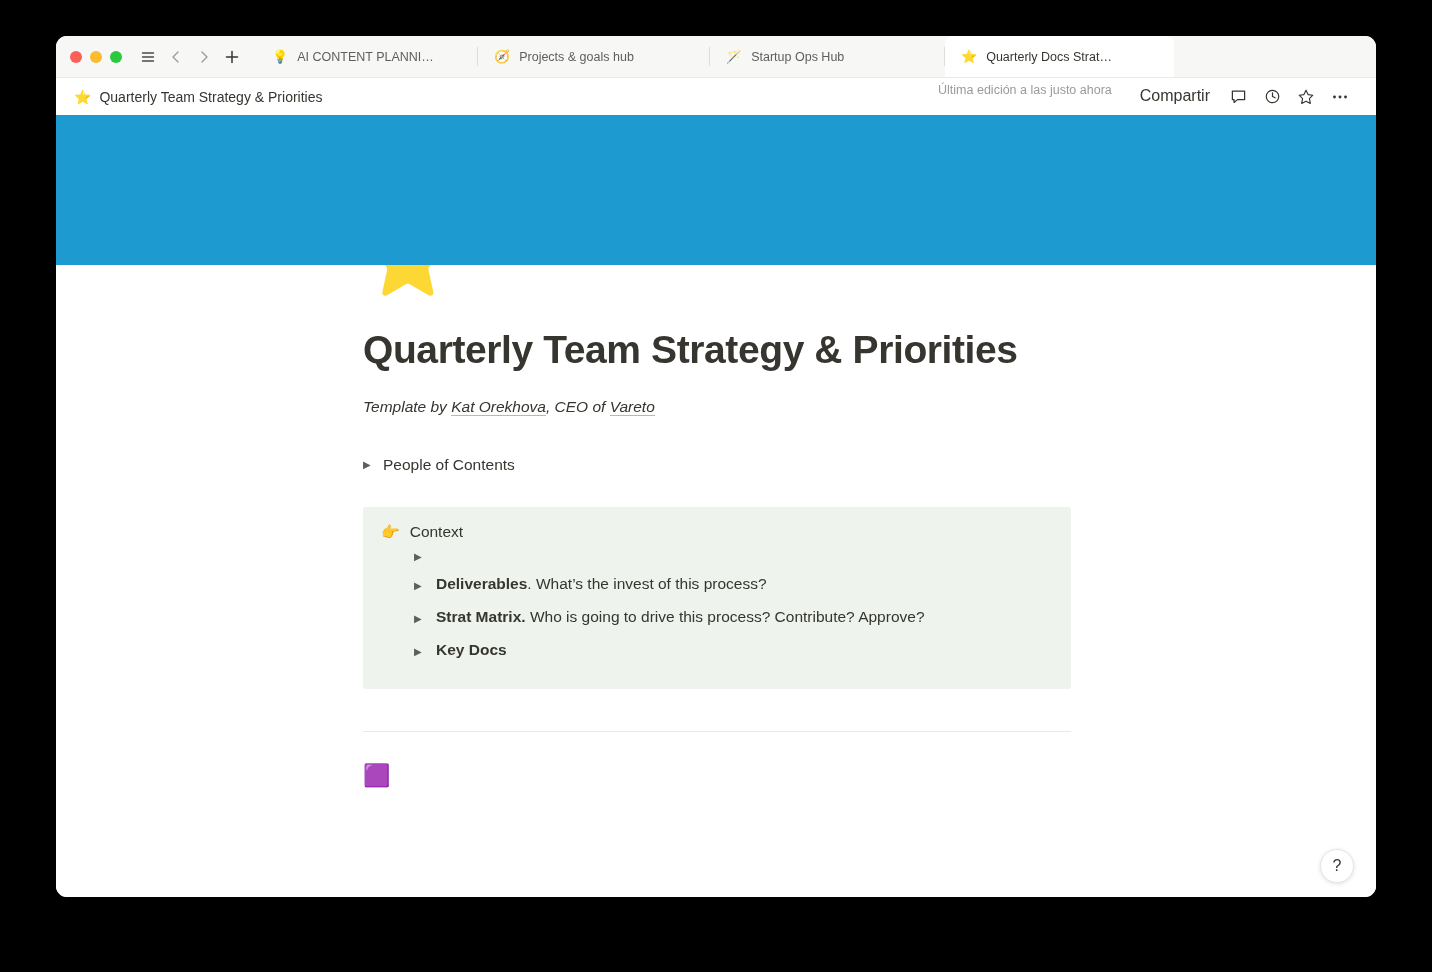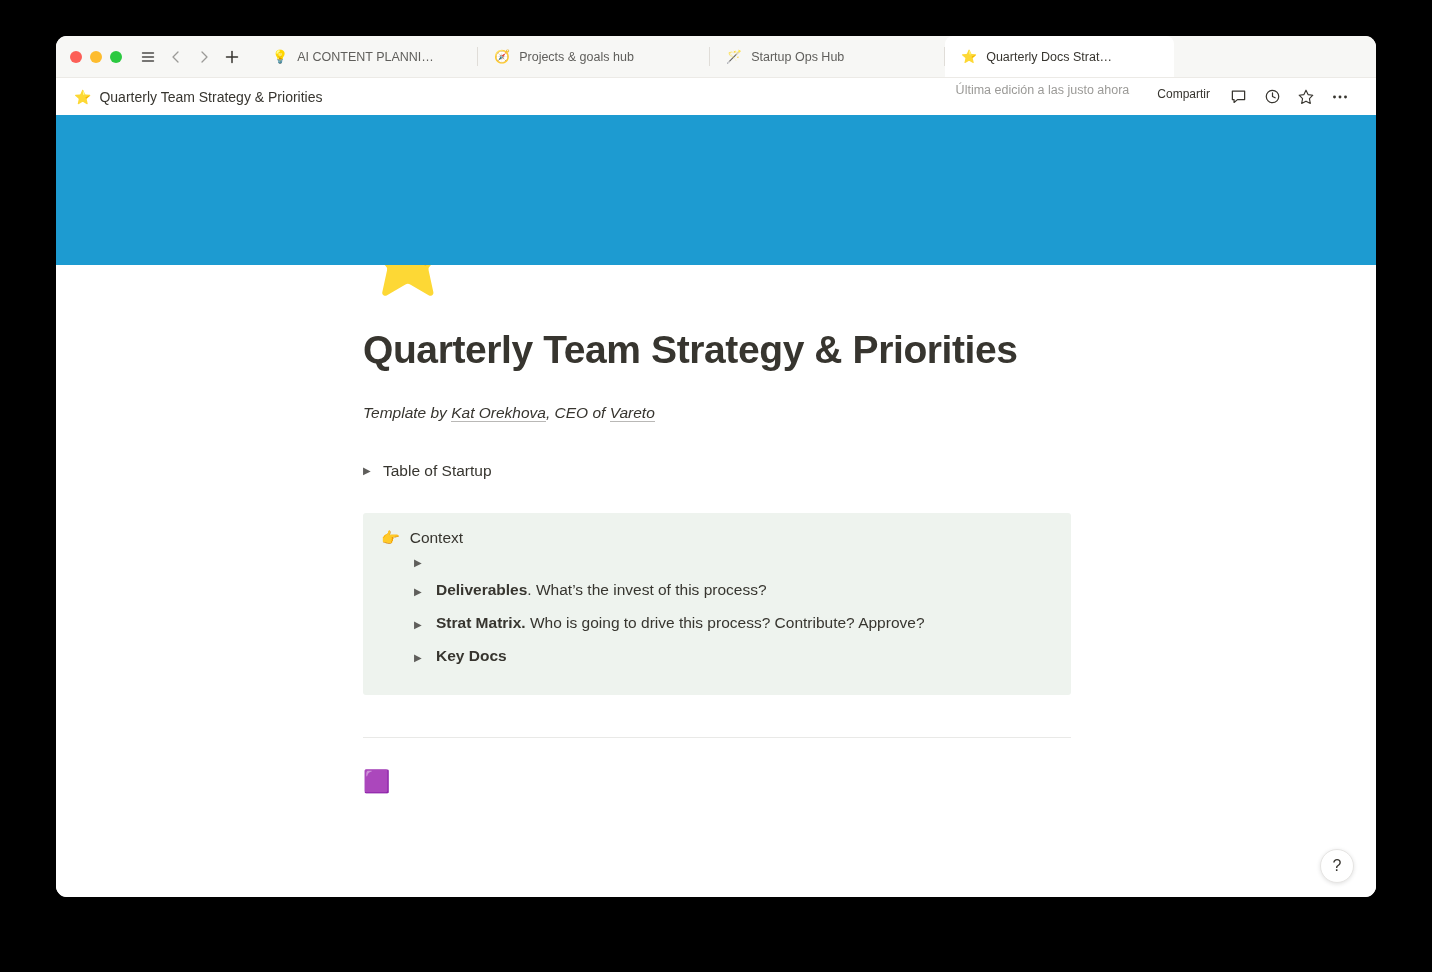--- a/index.html
+++ b/index.html
@@ -150,21 +150,21 @@
     display: flex;
     align-items: flex-start;
     gap: 6px;
   }
   .edited-text {
     font-size: 12.5px;
     color: #9b9a97;
     margin-right: 14px;
   }
   .share-btn {
-    font-size: 12px;
+    font-size: 16px;
     color: #37352f;
     padding: 4px 8px;
     border-radius: 4px;
   }
   .ticon {
     width: 28px;
     height: 28px;
     display: flex;
     align-items: center;
     justify-content: center;
@@ -201,21 +201,21 @@
   h1.page-title {
     margin: 0;
     padding-top: 62px;
     font-size: 39px;
     line-height: 1.2;
     font-weight: bold;
     letter-spacing: -0.4px;
     color: #37352f;
   }
   .byline {
-    margin-top: 30px;
+    margin-top: 24px;
     font-size: 15.5px;
     font-style: italic;
     color: #37352f;
   }
   .byline a {
     color: #37352f;
     text-decoration: none;
     border-bottom: 1px solid rgba(55,53,47,0.35);
   }
 
@@ -408,21 +408,21 @@
         <div class="page-emoji">⭐</div>
 
         <h1 class="page-title">Quarterly Team Strategy &amp; Priorities</h1>
 
         <div class="byline">
           <span>Template by </span><a href="#">Kat Orekhova</a><span>, CEO of </span><a href="#">Vareto</a>
         </div>
 
         <div class="toc-row">
           <span class="tri">▶</span>
-          <span>Table of Startup</span>
+          <span>People of Contents</span>
         </div>
 
         <div class="callout" style="background: rgb(238, 243, 238);">
           <div class="callout-head">
             <span class="c-emoji">👉</span>
             <span>Context</span>
           </div>
 
           <div class="toggle-list">
             <div class="toggle-item">

